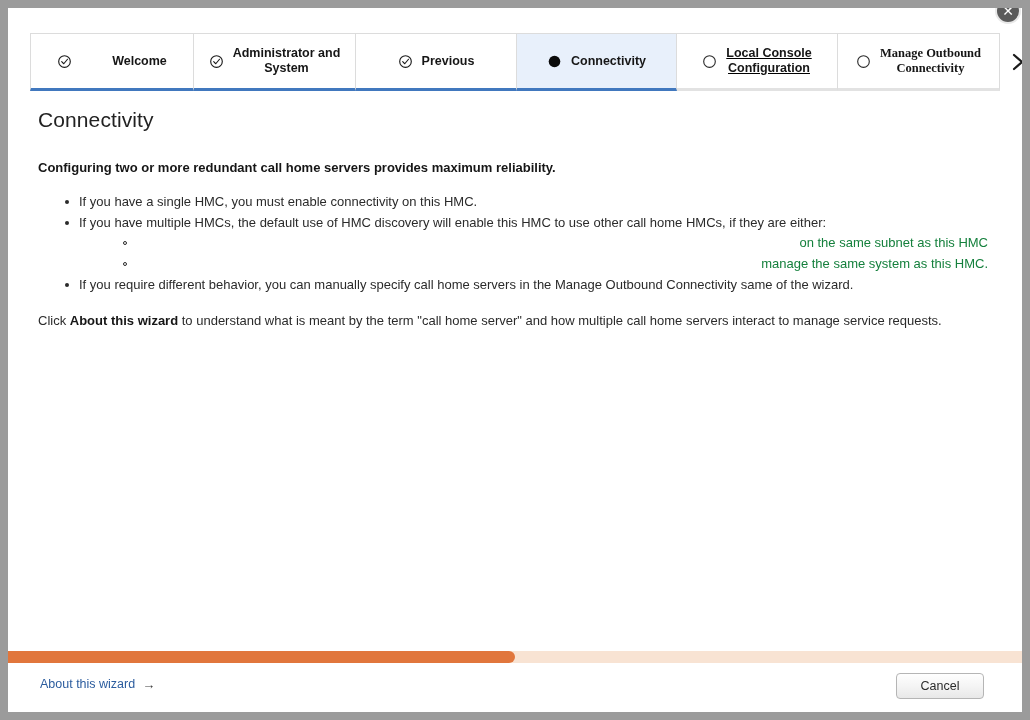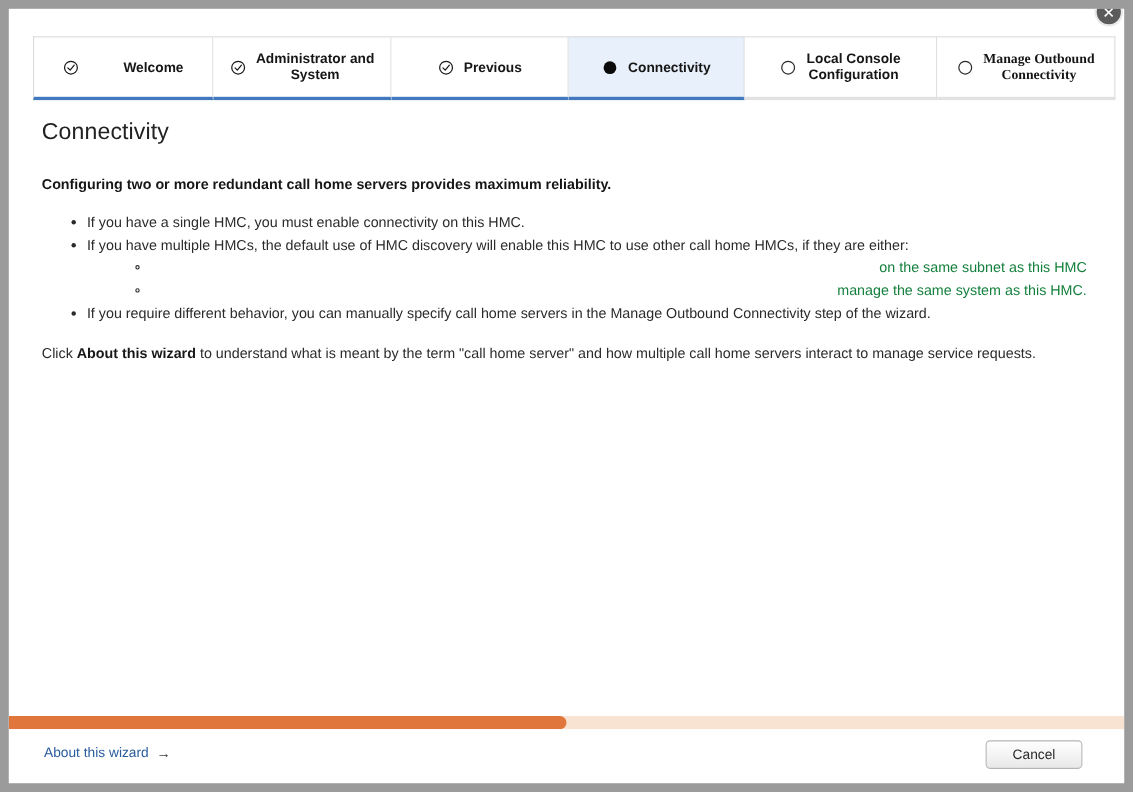--- a/index.html
+++ b/index.html
@@ -96,21 +96,21 @@
   .tab.pending   { border-bottom: 3px solid #e2e2e2; }
   .tab.active {
     background: #e8f0fb;
     border-bottom: 3px solid #4178be;
   }
   
   .tab.w-welcome  { width: 164px; gap: 40px; }
   .tab.w-admin    { width: 162px; }
   .tab.w-account  { width: 161px; }
   .tab.w-conn     { width: 160px; }
-  .tab.w-console  { width: 175px; }
+  .tab.w-console  { width: 161px; text-decoration: underline; }
   .tab.w-outbound { width: 162px; font-family: Liberation Serif, serif; }
 
   .tab-icon {
     flex: 0 0 auto;
     width: 15px;
     height: 15px;
     display: block;
   }
 
   #tabs-next-arrow {
@@ -356,21 +356,21 @@
           <ul class="subbullets">
             <li>
               <span>on the same subnet as this HMC</span>
             </li>
             <li>
               <span>manage the same system as this HMC.</span>
             </li>
           </ul>
         </li>
         <li>
-          <span>If you require different behavior, you can manually specify call home servers in the Manage Outbound Connectivity step of the wizard.</span>
+          <span>If you require different behavior, you can manually specify call home servers in the Manage Outbound Connectivity same of the wizard.</span>
         </li>
       </ul>
 
       <p class="para"><span>Click </span><span class="inline-bold">About this wizard</span><span> to understand what is meant by the term "call home server" and how multiple call home servers interact to manage service requests.</span></p>
     </div>
 
     <div id="progress-track" style="background: rgb(248, 227, 211);">
       <div id="progress-fill" style="width: 50%; background: rgb(225, 118, 60);"></div>
     </div>
 

